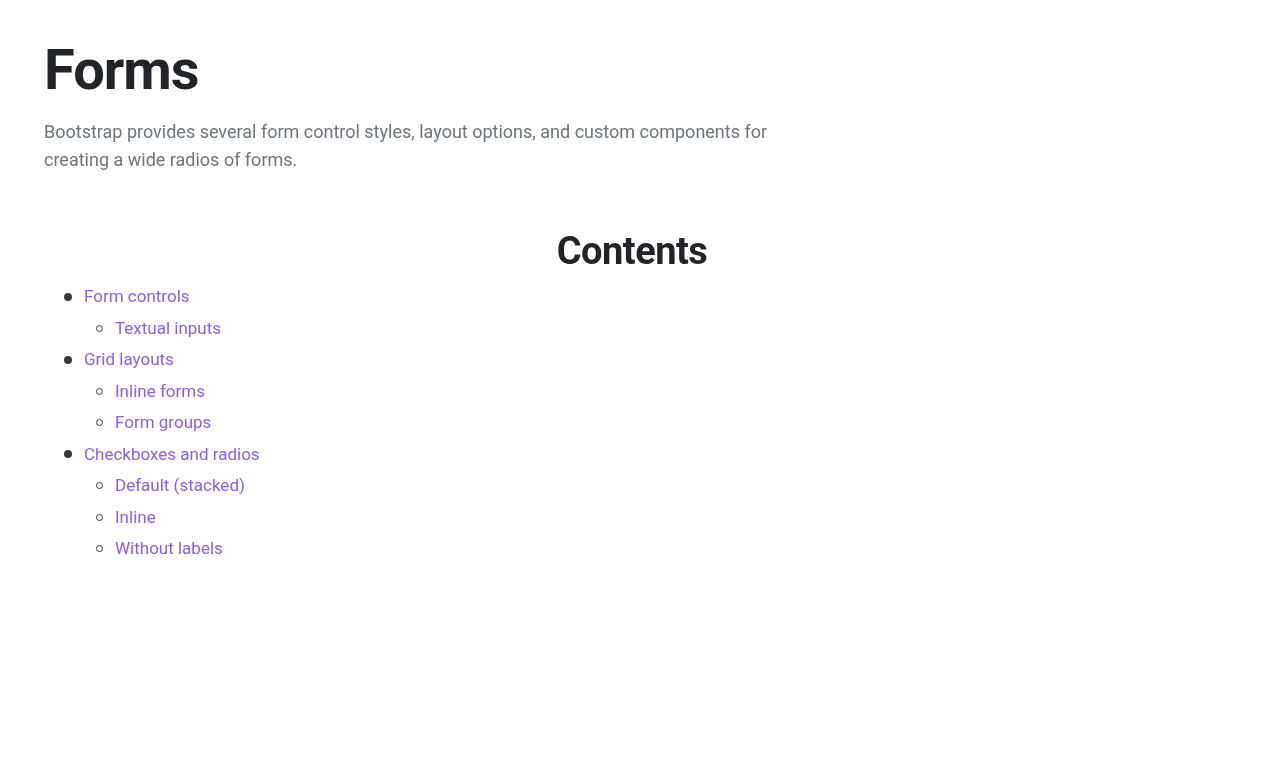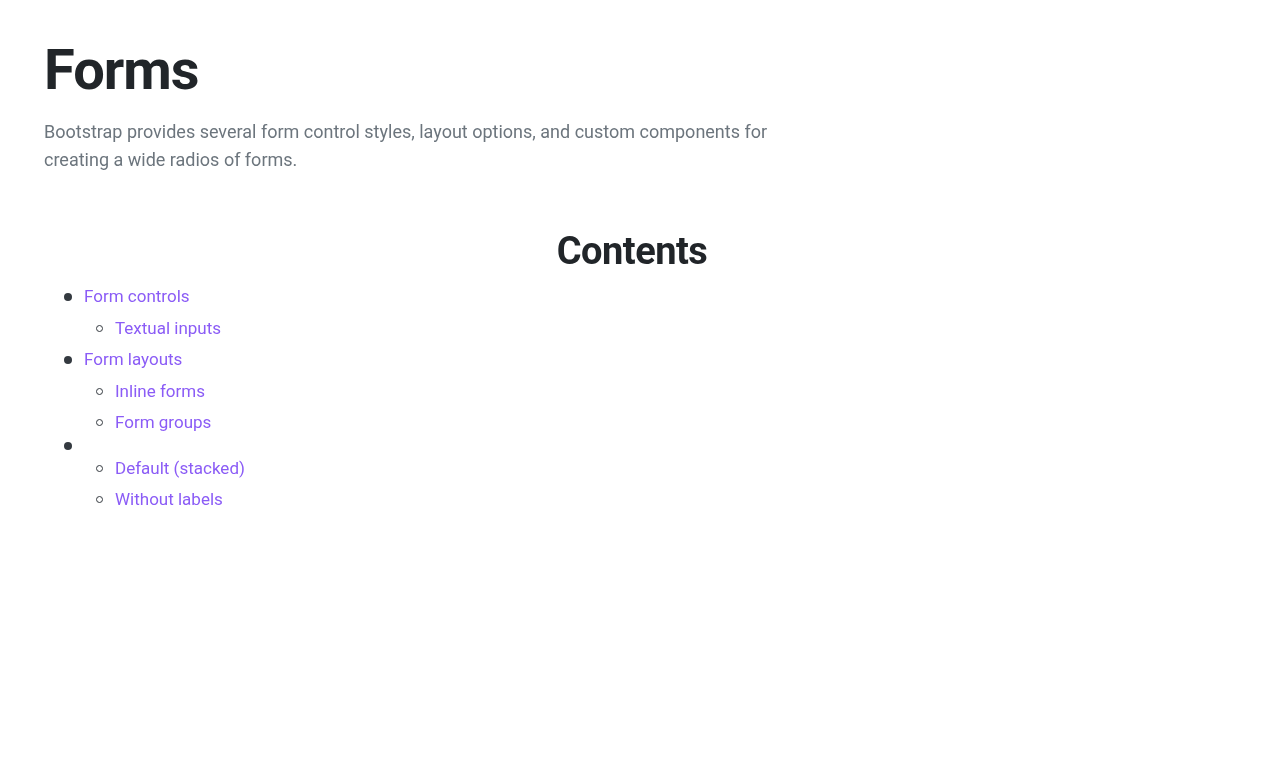--- a/index.html
+++ b/index.html
@@ -115,38 +115,43 @@
       <a class="toc-link" href="#form-controls">Form controls</a>
     </li>
     <ul class="toc-sublist">
       <li>
         <span class="bullet-circle"></span>
         <a class="toc-link" href="#textual-inputs">Textual inputs</a>
       </li>
     </ul>
     <li class="toc-top-item">
       <span class="bullet-disc"></span>
-      <a class="toc-link" href="#form-layouts">Form layouts</a>
+      <a class="toc-link" href="#form-layouts">Grid layouts</a>
     </li>
     <ul class="toc-sublist">
       <li>
         <span class="bullet-circle"></span>
         <a class="toc-link" href="#inline-forms">Inline forms</a>
       </li>
       <li>
         <span class="bullet-circle"></span>
         <a class="toc-link" href="#form-groups">Form groups</a>
       </li>
     </ul>
     <li class="toc-top-item">
       <span class="bullet-disc"></span>
+      <a class="toc-link" href="#checkboxes-and-radios">Checkboxes and radios</a>
     </li>
     <ul class="toc-sublist">
       <li>
         <span class="bullet-circle"></span>
         <a class="toc-link" href="#default-stacked">Default (stacked)</a>
+      </li>
+      <li>
+        <span class="bullet-circle"></span>
+        <a class="toc-link" href="#inline">Inline</a>
       </li>
       <li>
         <span class="bullet-circle"></span>
         <a class="toc-link" href="#without-labels">Without labels</a>
       </li>
     </ul>
   </ul>
 
 </body></html>

